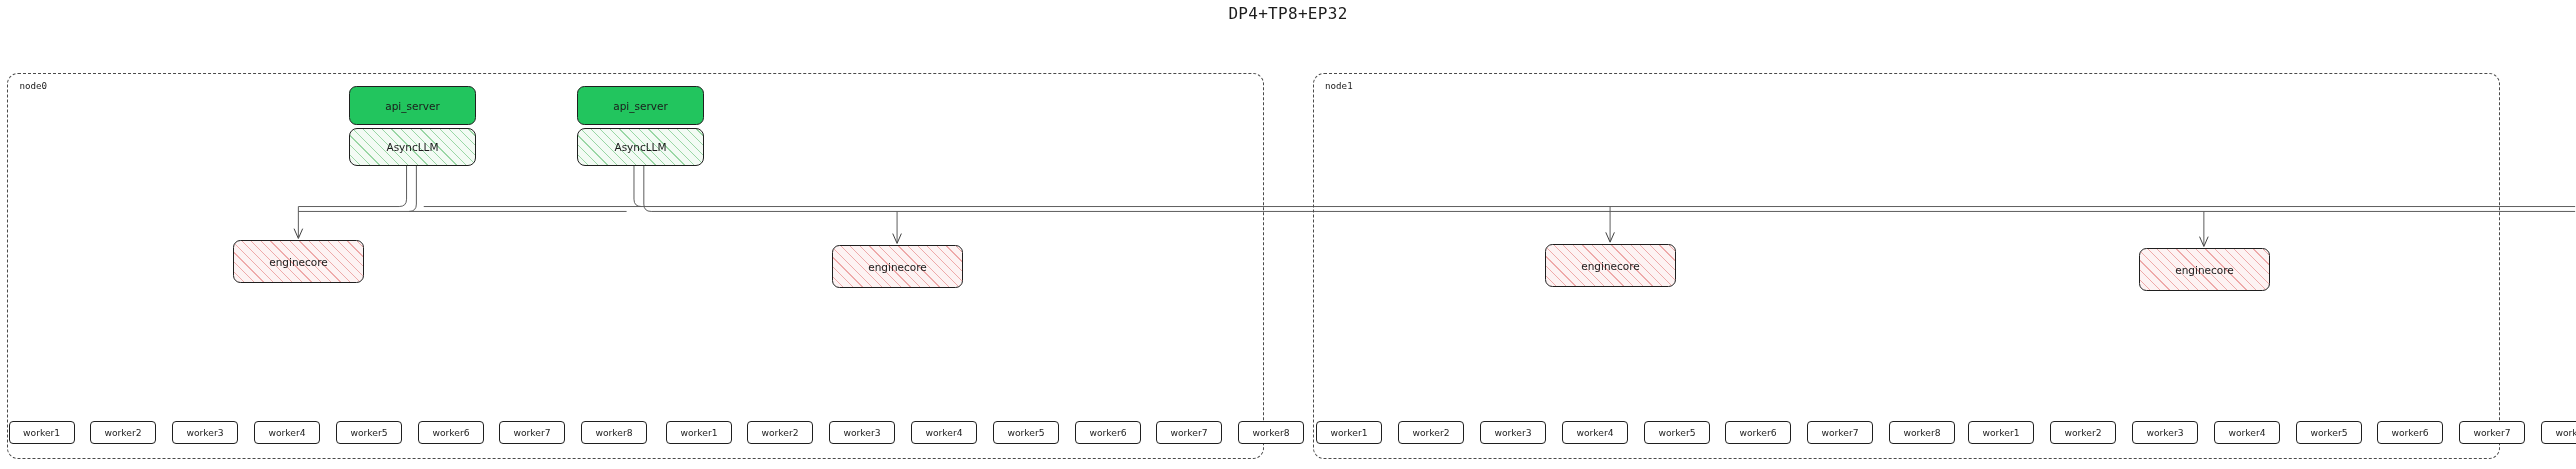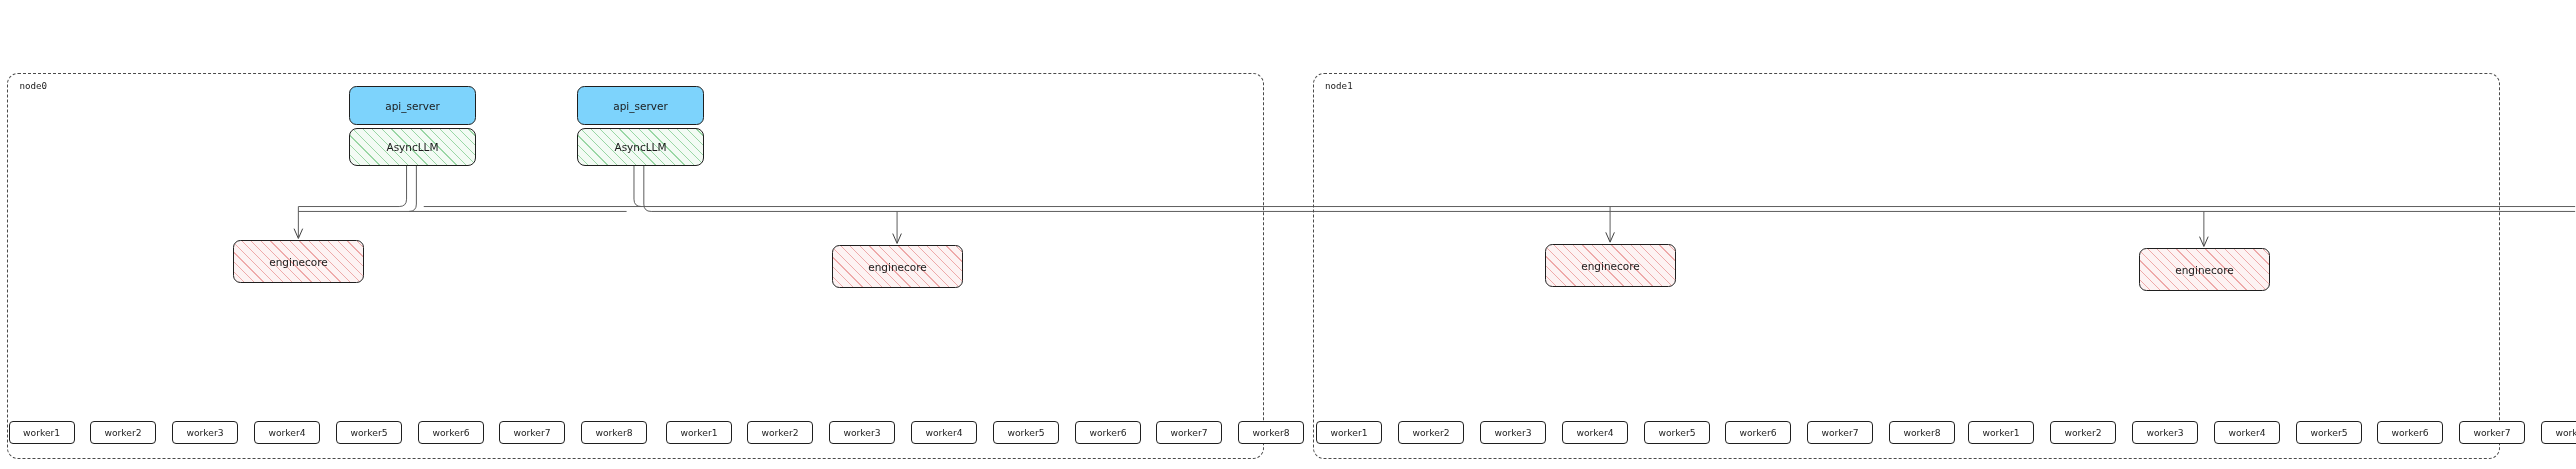--- a/index.html
+++ b/index.html
@@ -60,21 +60,21 @@
     align-items: center;
     justify-content: center;
     font-size: 10.5px;
     color: #1b1b1b;
     white-space: nowrap;
     background: #ffffff;
   }
   .nbox .lbl { position: relative; z-index: 2; }
 
   
-  .box-api { background: #7dd3fc; }
+  .box-api { background: #22c55e; }
 
   
   .box-async {
     background-color: #f3fbf4;
     background-image: repeating-linear-gradient(
       45deg,
       rgba(80, 185, 100, 0.55) 0px,
       rgba(80, 185, 100, 0.55) 0.9px,
       rgba(0,0,0,0) 0.9px,
       rgba(0,0,0,0) 6.8px);
@@ -114,20 +114,21 @@
     stroke: #5a5a5a;
     stroke-width: 1.6px;
   }
   .conn-head { fill: none; stroke: #3d3d3d; stroke-width: 1.6px; }
 </style>
 </head>
 <body>
 
 <div id="canvas">
 
+  <div id="diagram-title">DP4+TP8+EP32</div>
 
   <svg id="connector-layer" viewBox="0 0 4188 763" xmlns="http://www.w3.org/2000/svg">
       <path d="M 660 270 L 660 324 Q 660 336 648 336" class="conn"></path>
       <path d="M 676 270 L 676 332 Q 676 344 664 344" class="conn"></path>
       <path d="M 1030 270 L 1030 324 Q 1030 336 1042 336" class="conn"></path>
       <path d="M 1046 270 L 1046 332 Q 1046 344 1058 344" class="conn"></path>
       <path d="M 484 336 L 648 336" class="conn"></path>
       <path d="M 688 336 L 4188 336" class="conn"></path>
       <path d="M 1018 344 L 484 344" class="conn"></path>
       <path d="M 1058 344 L 4188 344" class="conn"></path>

